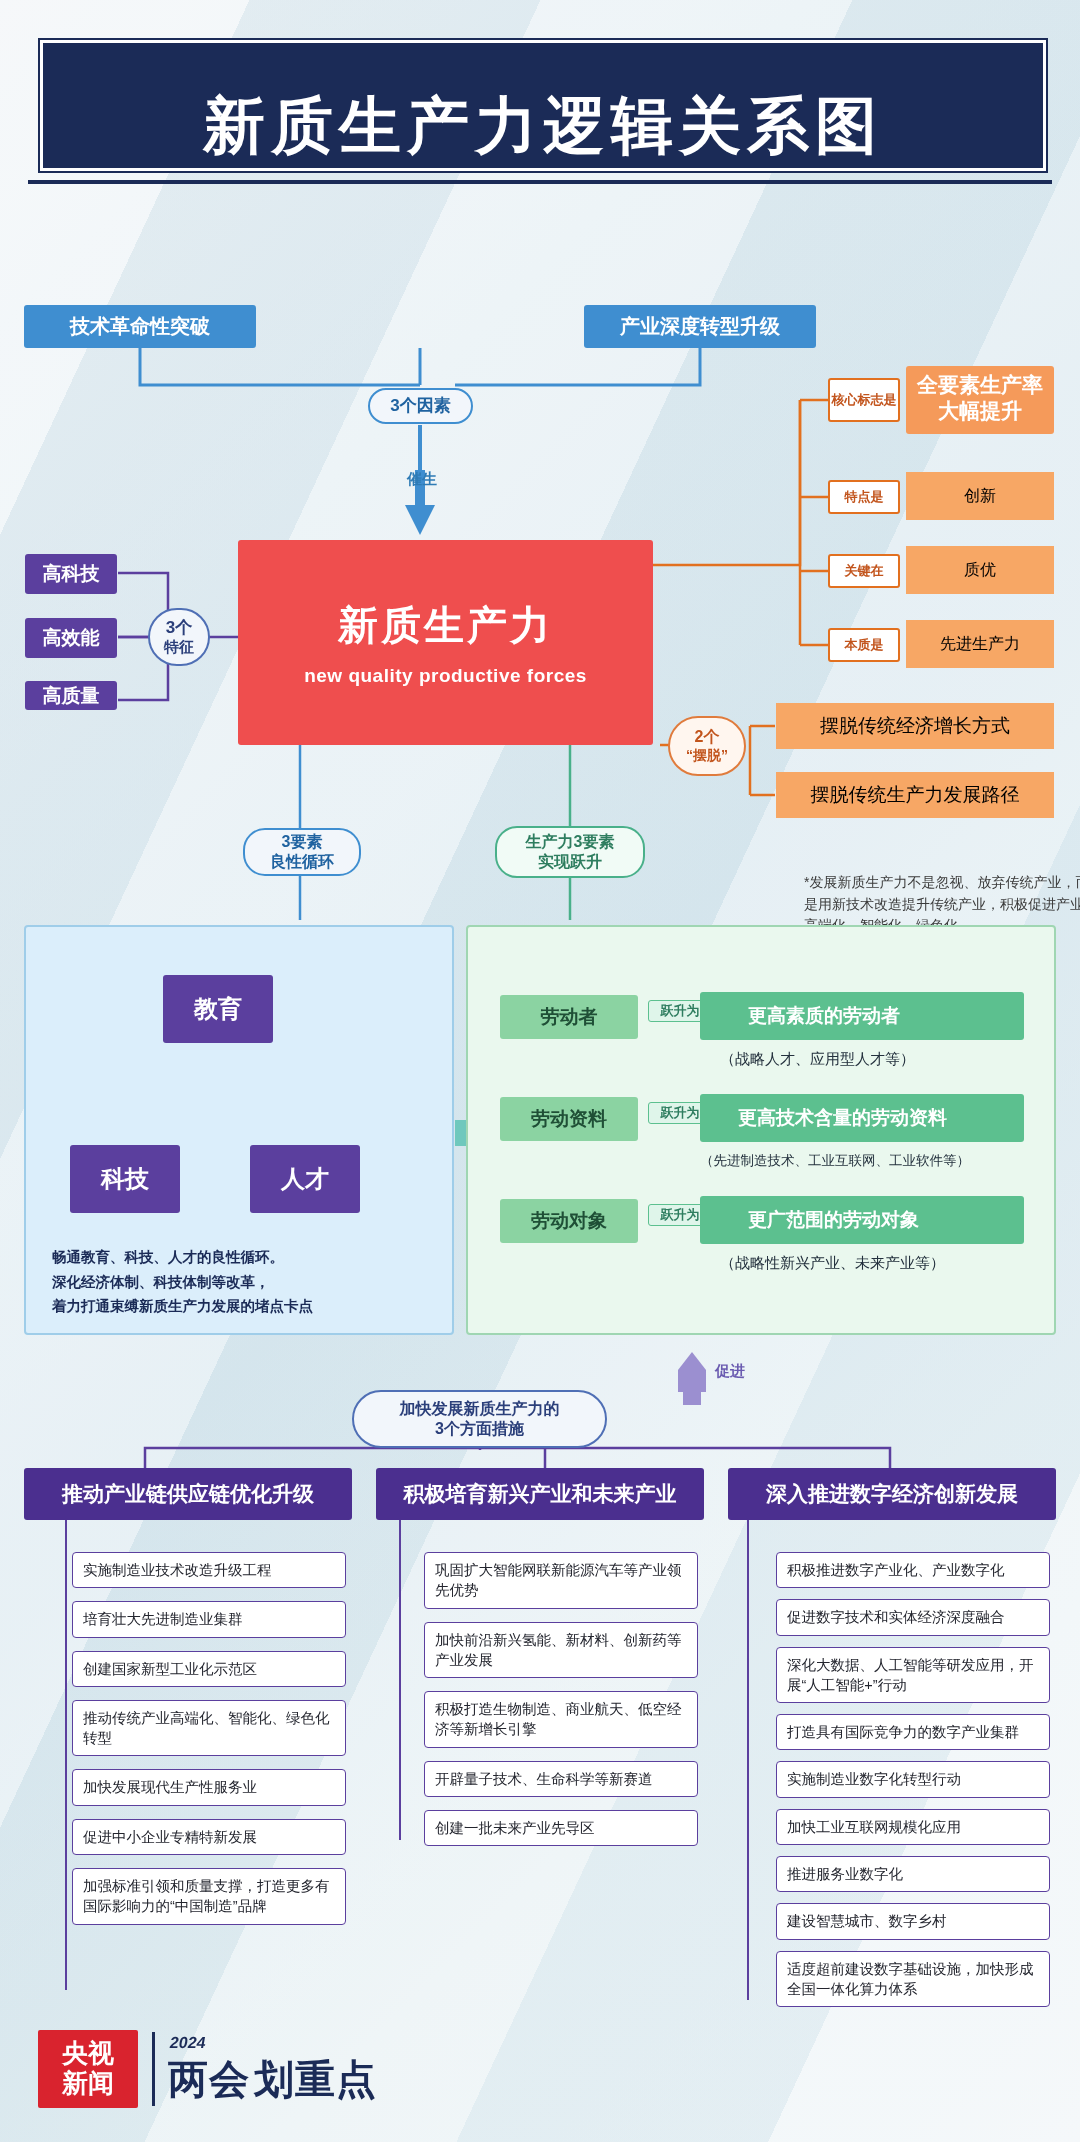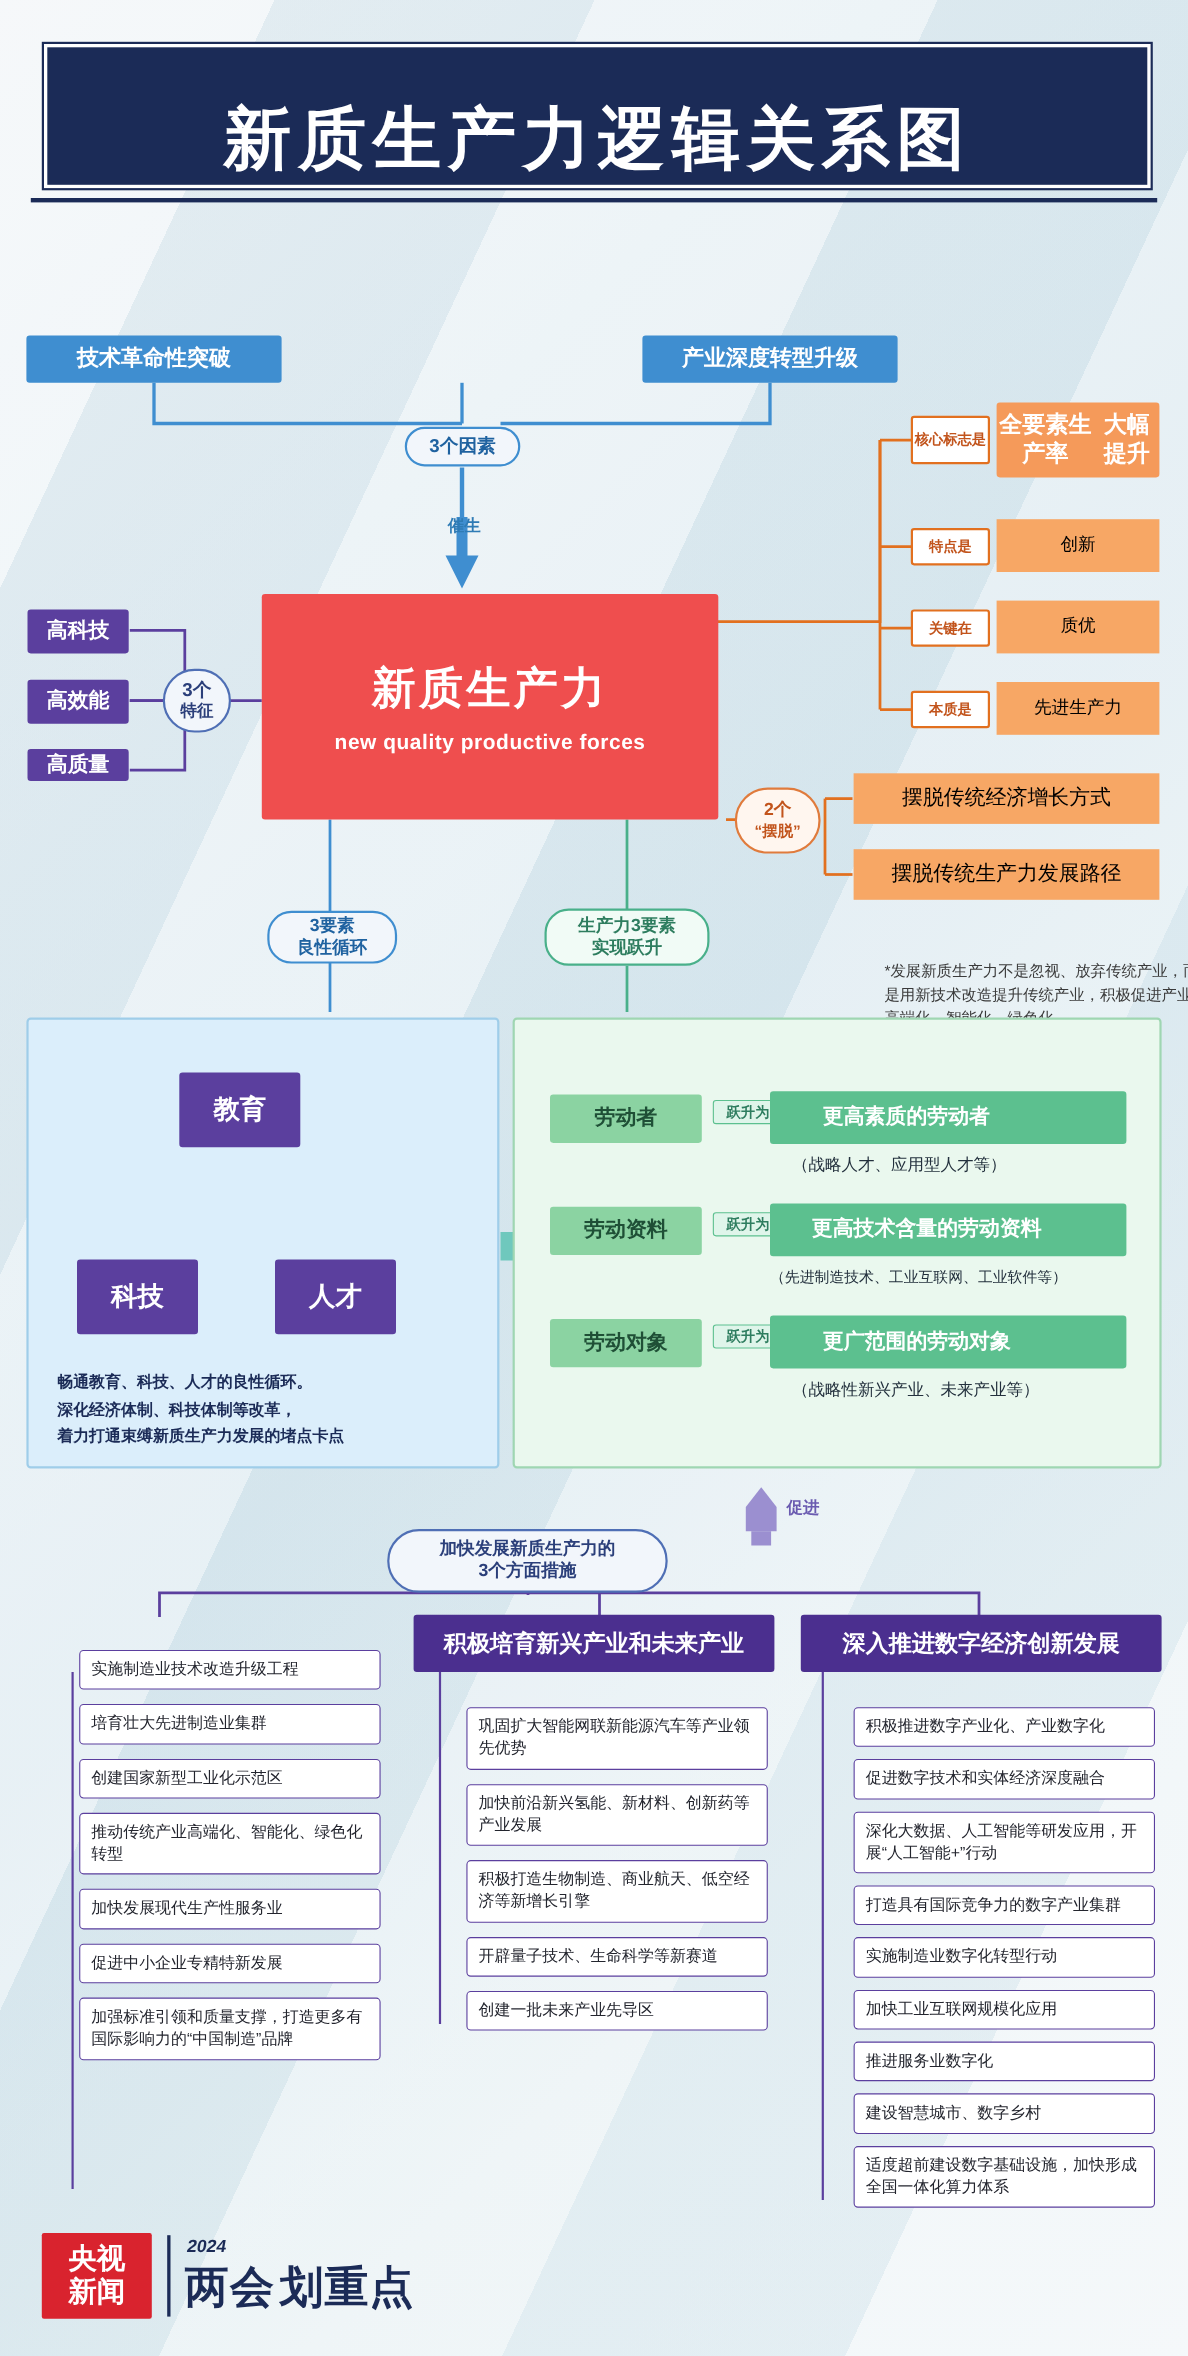--- a/index.html
+++ b/index.html
@@ -163,21 +163,21 @@
   </div>
 
   <div class="center-red" style="left:238px;top:540px;width:415px;height:205px;">
     <div class="cn">新质生产力</div>
     <div class="en">new quality productive forces</div>
   </div>
 
   <div class="box tag-o" style="left:828px;top:378px;width:72px;height:44px;font-size:13px;">
     <span>核心标志是</span>
   </div>
-  <div class="box orange" style="left:906px;top:366px;width:148px;height:68px;flex-direction:row;">
+  <div class="box orange" style="left:906px;top:366px;width:148px;height:68px;flex-direction:column;font-family:Liberation Mono, monospace;">
     <span>全要素生产率</span>
     <span>大幅提升</span>
   </div>
 
   <div class="box tag-o" style="left:828px;top:480px;width:72px;height:34px;font-size:13px;">
     <span>特点是</span>
   </div>
   <div class="box orange2" style="left:906px;top:472px;width:148px;height:48px;">
     <span>创新</span>
   </div>
@@ -274,20 +274,23 @@
 
   <div class="box" style="left:700px;top:1360px;width:60px;height:22px;color:#6a5bb0;font-size:15px;font-weight:bold;">
     <span>促进</span>
   </div>
   <div class="box pill" style="left:352px;top:1390px;width:255px;height:58px;flex-direction:column;border-radius:29px;">
     <span style="font-size:16px;">加快发展新质生产力的</span>
     <span style="font-size:16px;">3个方面措施</span>
   </div>
 
   <div class="bcol" style="left:24px;top:1468px;width:328px;">
+    <div class="bhead" style="height:52px;">
+      <span>推动产业链供应链优化升级</span>
+    </div>
     <div class="item" style="margin:32px 0 0 48px;width:274px;">
         <span>实施制造业技术改造升级工程</span>
       </div>
     <div class="item" style="margin:13px 0 0 48px;width:274px;">
         <span>培育壮大先进制造业集群</span>
       </div>
     <div class="item" style="margin:13px 0 0 48px;width:274px;">
         <span>创建国家新型工业化示范区</span>
       </div>
     <div class="item" style="margin:13px 0 0 48px;width:274px;">

